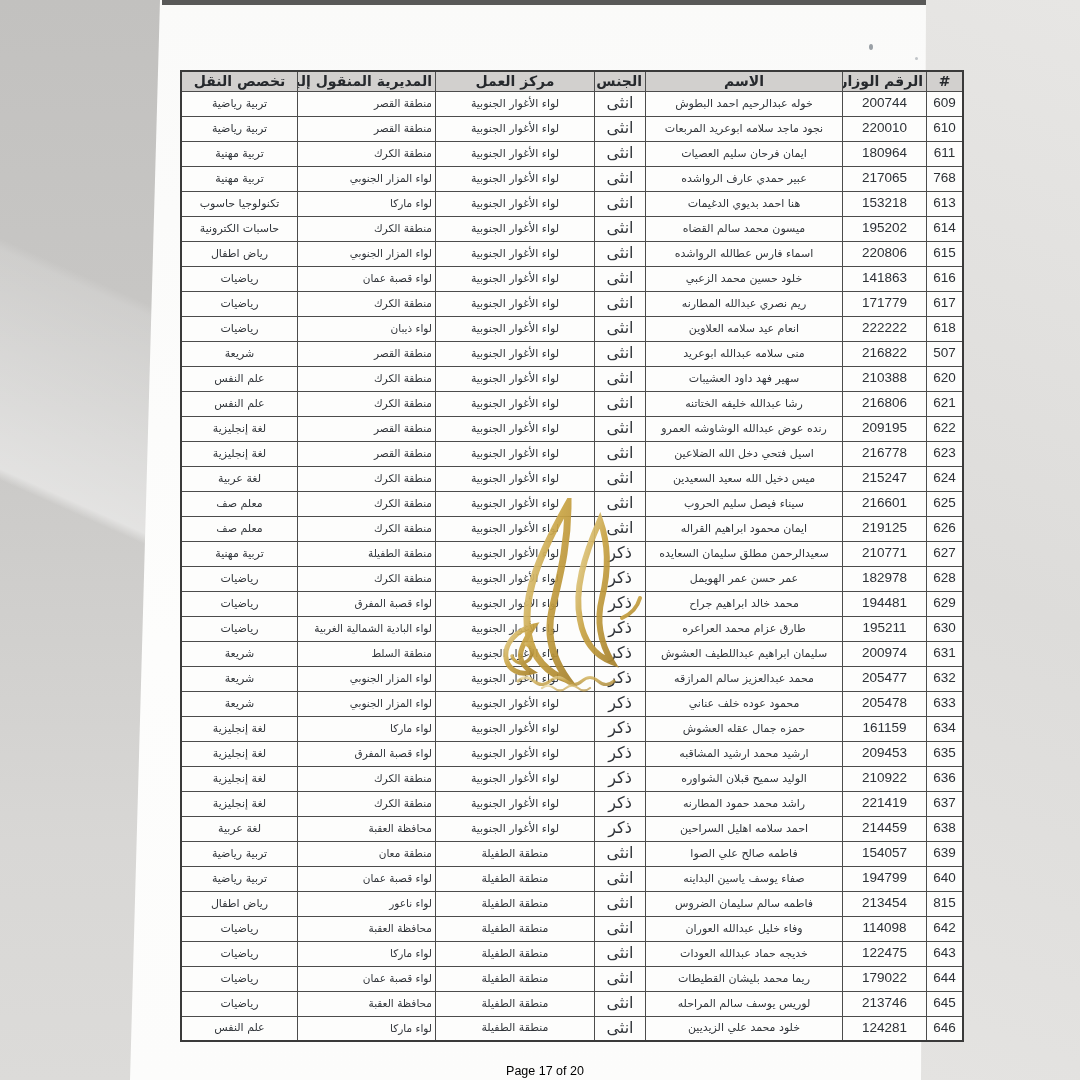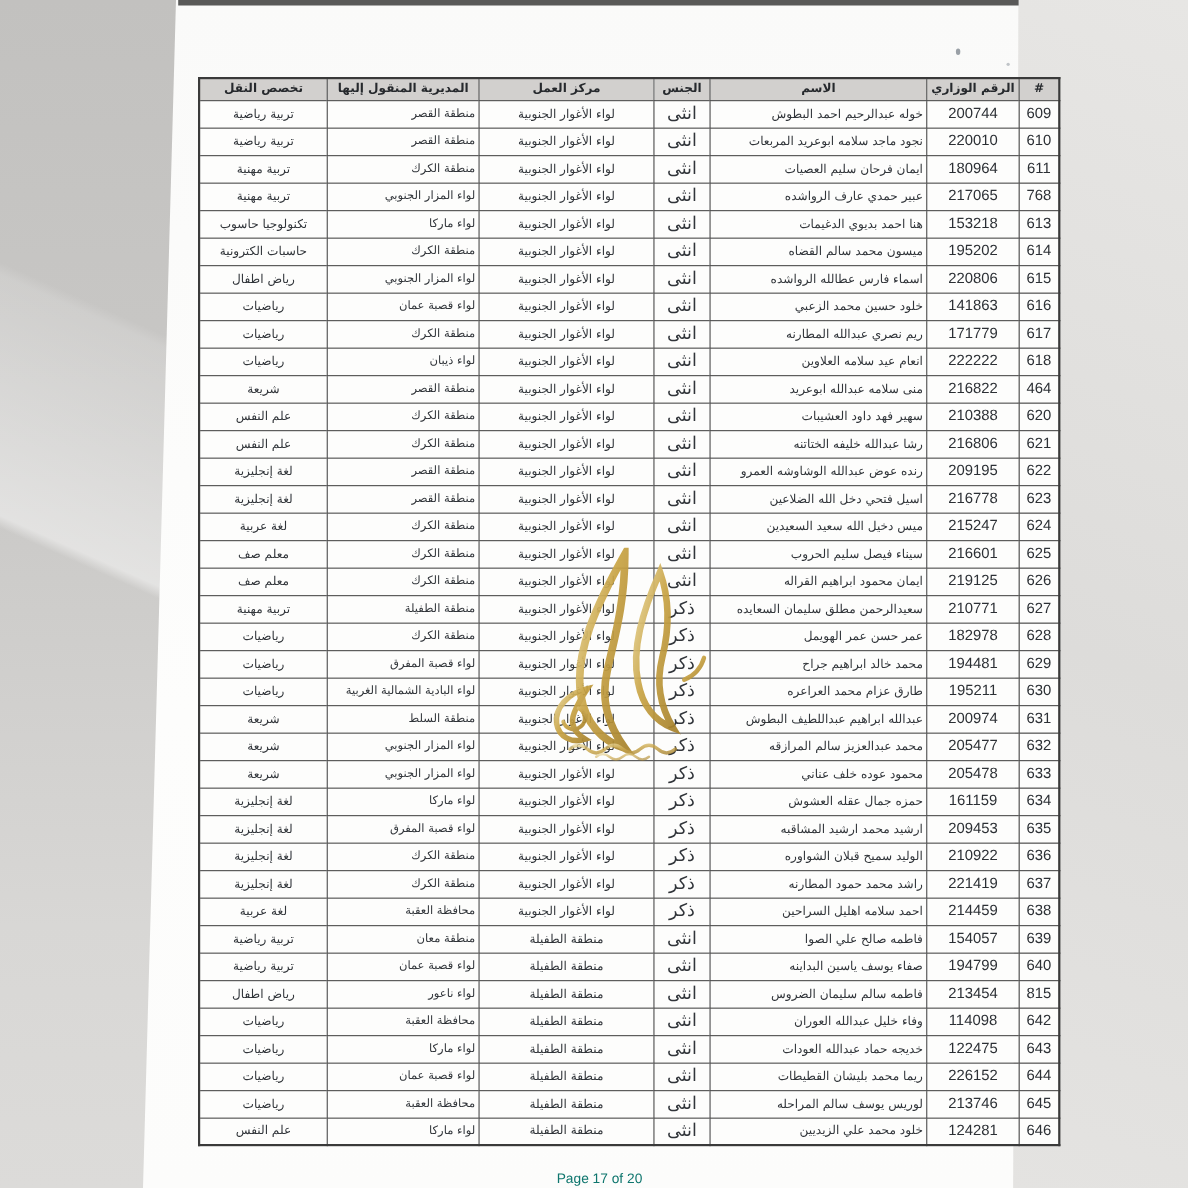--- a/index.html
+++ b/index.html
@@ -44,48 +44,48 @@
   }
   .transfer-table th,.transfer-table td{
     border:1px solid #4c4c4c;
     padding:0 3px;text-align:center;vertical-align:middle;
     white-space:nowrap;overflow:hidden;line-height:1.05;
   }
   .transfer-table{border:2px solid #3a3a3a;}
   .transfer-table thead tr{height:20px;}
   .transfer-table tbody tr{height:25px;background:#fdfdfc;}
   .transfer-table th{
-    background:#d2d0ce;font-weight:bold;font-size:11px;color:#26292d;
+    background:#d2d0ce;font-weight:bold;font-size:14px;color:#26292d;
   }
   .transfer-table th:nth-child(1),.transfer-table td:nth-child(1){width:29px;}
   .transfer-table th:nth-child(2),.transfer-table td:nth-child(2){width:77px;}
   .transfer-table th:nth-child(3),.transfer-table td:nth-child(3){width:190px;}
   .transfer-table th:nth-child(4),.transfer-table td:nth-child(4){width:44px;}
   .transfer-table th:nth-child(5),.transfer-table td:nth-child(5){width:152px;}
   .transfer-table th:nth-child(6),.transfer-table td:nth-child(6){width:131px;}
   .transfer-table th:nth-child(7),.transfer-table td:nth-child(7){width:109px;}
   td.col-num,td.col-ministry_id{
     font-family:"Liberation Sans","DejaVu Sans",sans-serif;
     font-size:13.5px;color:#2c3035;
   }
-  td.col-name{text-align:right;font-size:11px;}
+  td.col-name{font-size:11px;}
   td.col-gender{font-size:16px;}
   td.col-directorate_to{font-size:10.5px;text-align:right;}
   td.col-work_center,td.col-specialization{font-size:11px;}
 
   
   .watermark{
     position:absolute;left:472px;top:498px;width:205px;height:195px;
     opacity:.93;pointer-events:none;
   }
   .footer{
     position:absolute;left:455px;top:1064px;width:180px;
     text-align:center;
     font-family:"Liberation Sans","DejaVu Sans",sans-serif;
-    font-size:12.5px;color:#0f766e;
+    font-size:12.5px;color:#000000;
   }
 </style>
 </head>
 <body>
 
 <div class="stage">
   <div class="bg-left"></div>
   <div class="bg-right"></div>
   <div class="paper"></div>
   <div class="top-edge"></div>
@@ -189,21 +189,21 @@
         <tr>
           <td class="col-num">618</td>
           <td class="col-ministry_id">222222</td>
           <td class="col-name">انعام عيد سلامه العلاوين</td>
           <td class="col-gender">انثى</td>
           <td class="col-work_center">لواء الأغوار الجنوبية</td>
           <td class="col-directorate_to">لواء ذيبان</td>
           <td class="col-specialization">رياضيات</td>
         </tr>
         <tr>
-          <td class="col-num">464</td>
+          <td class="col-num">507</td>
           <td class="col-ministry_id">216822</td>
           <td class="col-name">منى سلامه عبدالله ابوعريد</td>
           <td class="col-gender">انثى</td>
           <td class="col-work_center">لواء الأغوار الجنوبية</td>
           <td class="col-directorate_to">منطقة القصر</td>
           <td class="col-specialization">شريعة</td>
         </tr>
         <tr>
           <td class="col-num">620</td>
           <td class="col-ministry_id">210388</td>
@@ -299,21 +299,21 @@
           <td class="col-ministry_id">195211</td>
           <td class="col-name">طارق عزام محمد العراعره</td>
           <td class="col-gender">ذكر</td>
           <td class="col-work_center">لواء الأغوار الجنوبية</td>
           <td class="col-directorate_to">لواء البادية الشمالية الغربية</td>
           <td class="col-specialization">رياضيات</td>
         </tr>
         <tr>
           <td class="col-num">631</td>
           <td class="col-ministry_id">200974</td>
-          <td class="col-name">عبدالله ابراهيم عبداللطيف البطوش</td>
+          <td class="col-name">سليمان ابراهيم عبداللطيف العشوش</td>
           <td class="col-gender">ذكر</td>
           <td class="col-work_center">لواء الأغوار الجنوبية</td>
           <td class="col-directorate_to">منطقة السلط</td>
           <td class="col-specialization">شريعة</td>
         </tr>
         <tr>
           <td class="col-num">632</td>
           <td class="col-ministry_id">205477</td>
           <td class="col-name">محمد عبدالعزيز سالم المرازقه</td>
           <td class="col-gender">ذكر</td>
@@ -415,21 +415,21 @@
           <td class="col-num">643</td>
           <td class="col-ministry_id">122475</td>
           <td class="col-name">خديجه حماد عبدالله العودات</td>
           <td class="col-gender">انثى</td>
           <td class="col-work_center">منطقة الطفيلة</td>
           <td class="col-directorate_to">لواء ماركا</td>
           <td class="col-specialization">رياضيات</td>
         </tr>
         <tr>
           <td class="col-num">644</td>
-          <td class="col-ministry_id">226152</td>
+          <td class="col-ministry_id">179022</td>
           <td class="col-name">ريما محمد بليشان القطيطات</td>
           <td class="col-gender">انثى</td>
           <td class="col-work_center">منطقة الطفيلة</td>
           <td class="col-directorate_to">لواء قصبة عمان</td>
           <td class="col-specialization">رياضيات</td>
         </tr>
         <tr>
           <td class="col-num">645</td>
           <td class="col-ministry_id">213746</td>
           <td class="col-name">لوريس يوسف سالم المراحله</td>

